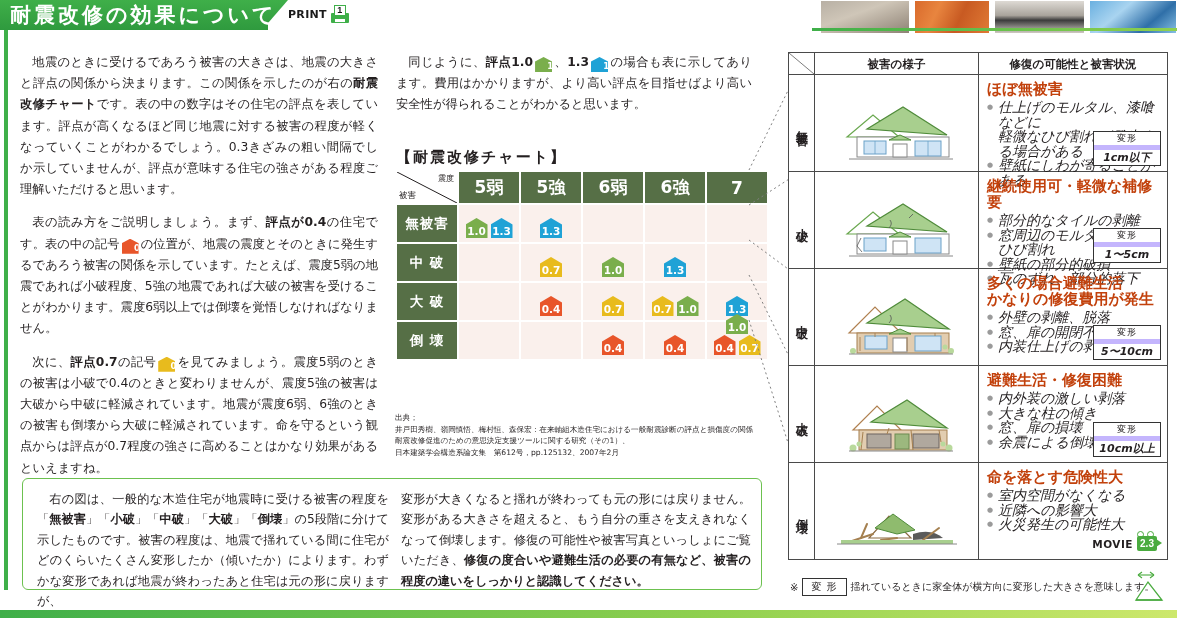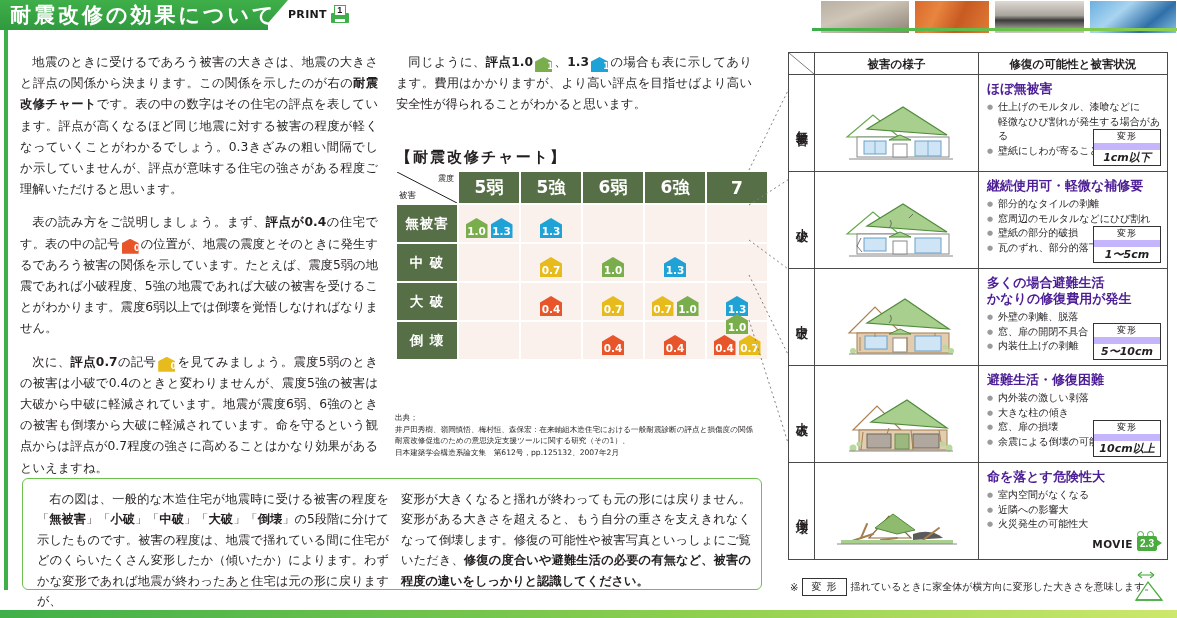--- a/index.html
+++ b/index.html
@@ -220,43 +220,44 @@
     display: flex; align-items: center; justify-content: center;
     font-size: 12px; font-weight: bold; writing-mode: vertical-rl;
     letter-spacing: 2px; font-family: "DejaVu Sans", sans-serif;
   }
   .dt-illus {
     width: 164px; border-right: 1px solid #4a4a4a;
     position: relative; overflow: hidden;
   }
   .dt-body { flex: 1; position: relative; padding: 6px 6px 0 8px; }
   .dt-title {
-    color: #4c1d95; font-size: 13px; font-weight: bold;
+    color: #c2410c; font-size: 15px; font-weight: bold;
     line-height: 16px; margin-bottom: 3px;
     font-family: "DejaVu Sans", sans-serif;
   }
   .dt-list { list-style: none; }
   .dt-list li {
-    font-size: 10px; line-height: 14.6px; color: #231f20;
+    font-size: 14px; line-height: 14.6px; color: #231f20;
     padding-left: 11px; position: relative;
     font-family: "DejaVu Sans", sans-serif;
+    font-style: italic;
   }
   .dt-list li::before {
     content: "\25CF"; position: absolute; left: 0; top: 0;
     color: #9a9a9a; font-size: 7px; line-height: 15px;
   }
   .dt-list li.sub { padding-left: 11px; }
   .dt-list li.sub::before { content: ""; }
   .deform-box {
     position: absolute; right: 6px; bottom: 5px;
     border: 1px solid #333; background: #fff; width: 68px;
     text-align: center; font-family: "DejaVu Sans", sans-serif;
   }
   .deform-box .dlab {
-    font-size: 9px; border-bottom: 7px solid #c4b5fd; line-height: 13px;
+    font-size: 9px; border-bottom: 5px solid #c4b5fd; line-height: 13px;
     letter-spacing: 1px;
   }
   .deform-box .dval { font-size: 11px; font-weight: bold; line-height: 15px; font-style: italic; }
   #movie-badge {
     position: absolute; right: 6px; bottom: 6px;
     display: flex; align-items: center; gap: 2px;
   }
   #movie-badge .mtxt {
     font-size: 10.5px; font-weight: bold; letter-spacing: 0.5px;
     font-family: "DejaVu Sans", sans-serif;

